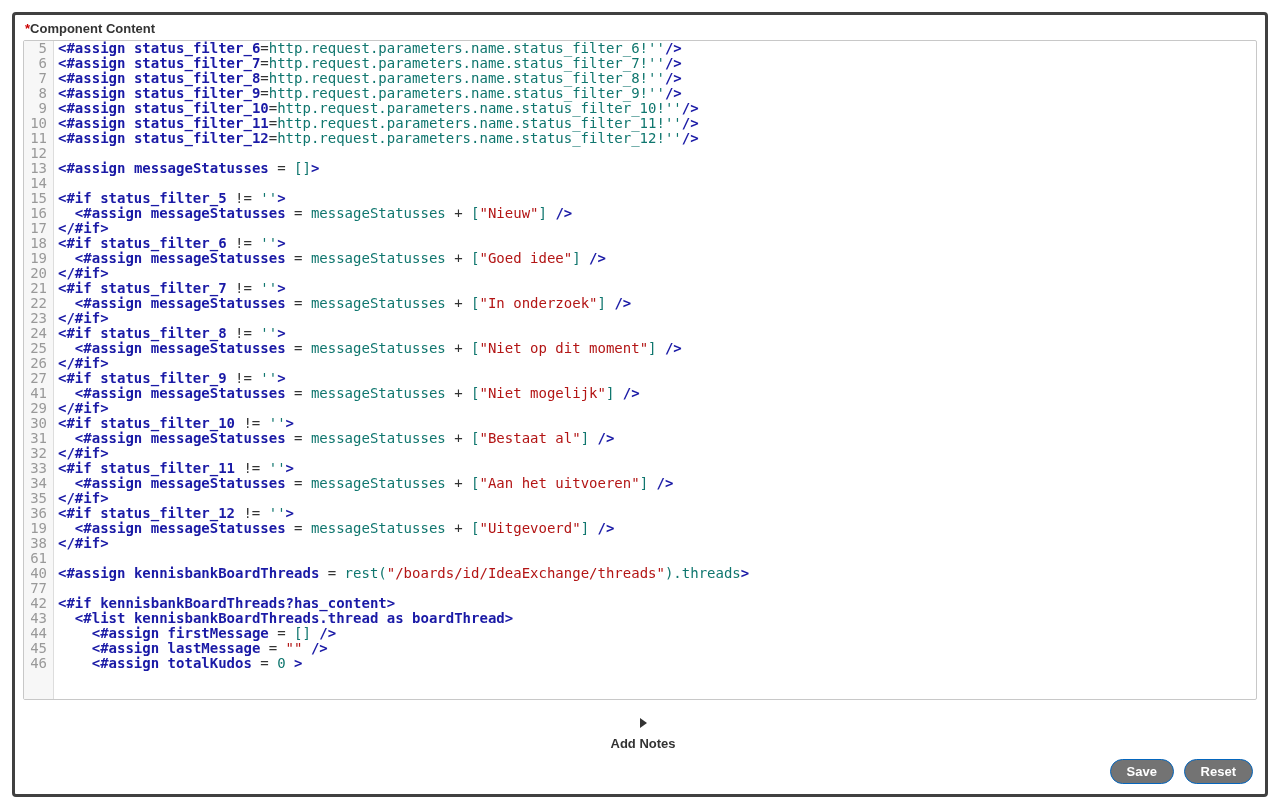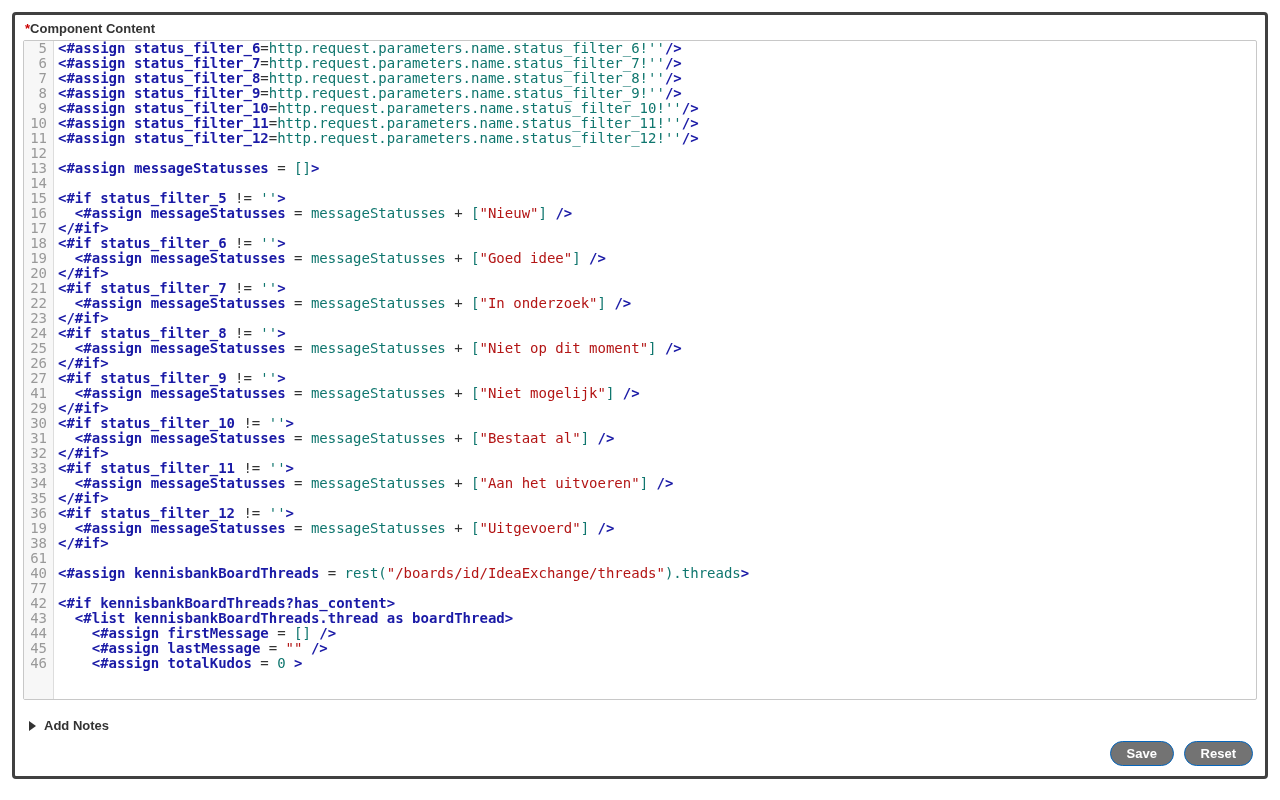--- a/index.html
+++ b/index.html
@@ -56,20 +56,21 @@
   .tk-str   { color: #b31515; }
   .tk-plain { color: #333; }
 
   .add-notes {
     display: flex;
     align-items: center;
     gap: 8px;
     font-weight: bold;
     margin: 18px 0 4px 6px;
     cursor: pointer;
+    flex-direction: column;
   }
   .tri {
     width: 0; height: 0;
     border-top: 5px solid transparent;
     border-bottom: 5px solid transparent;
     border-left: 7px solid #333;
   }
   .btn-row { text-align: right; margin-top: 8px; padding-right: 4px; }
   .btn {
     display: inline-block;

